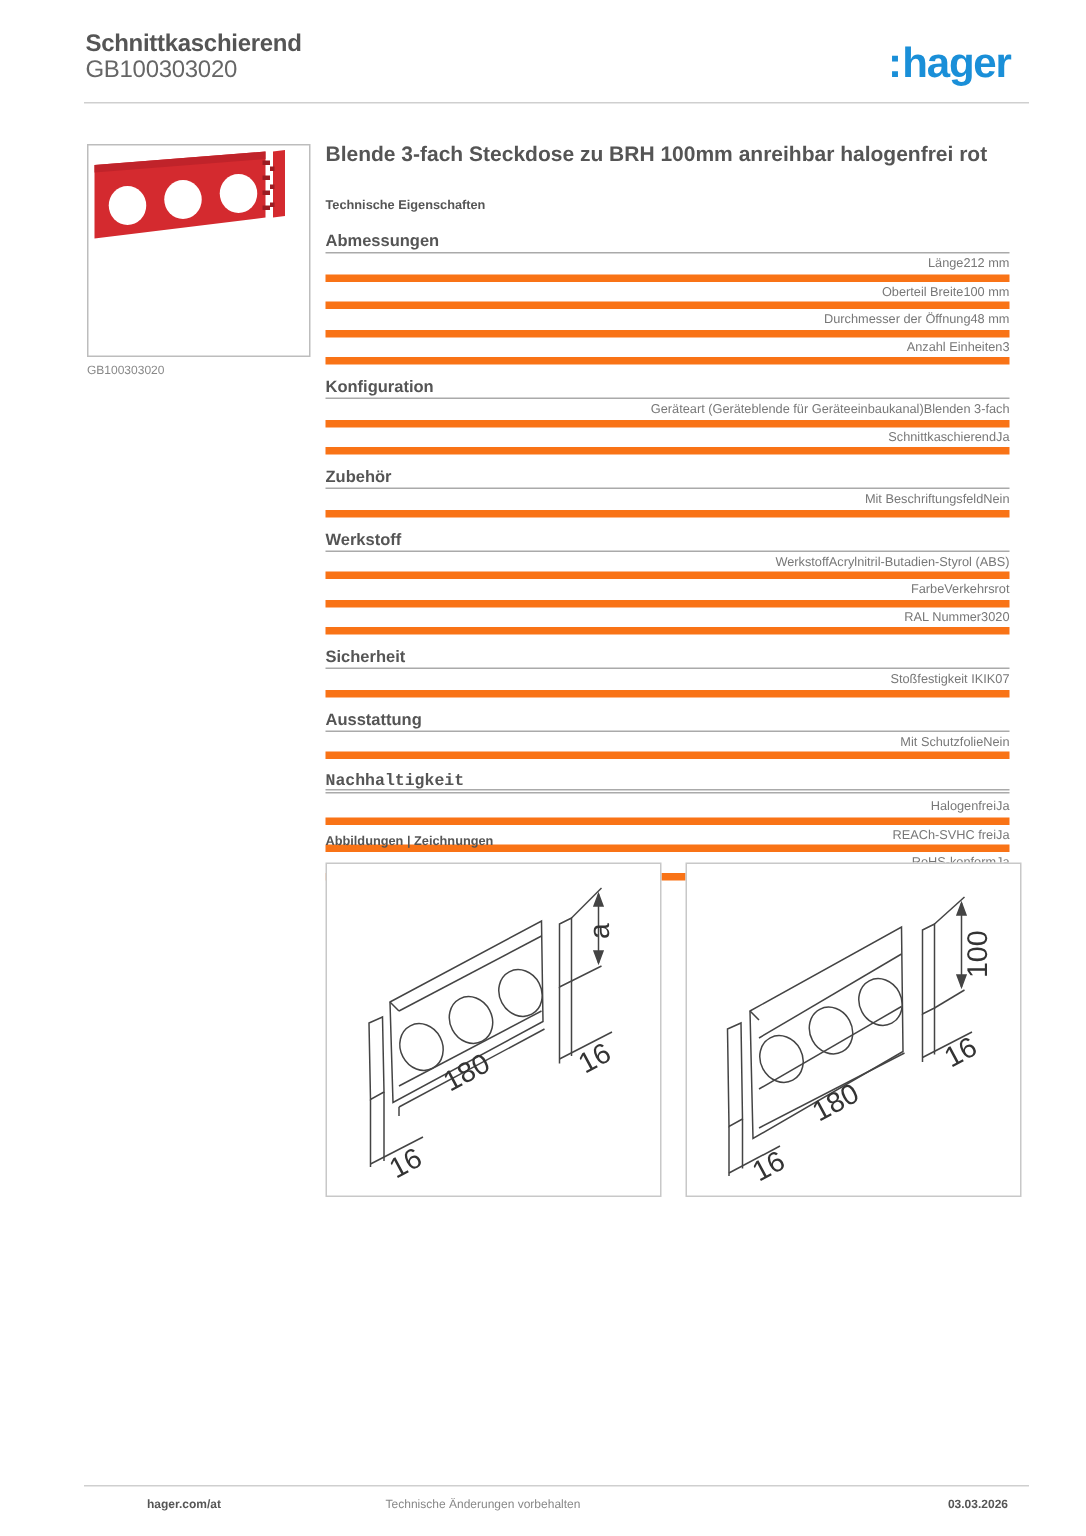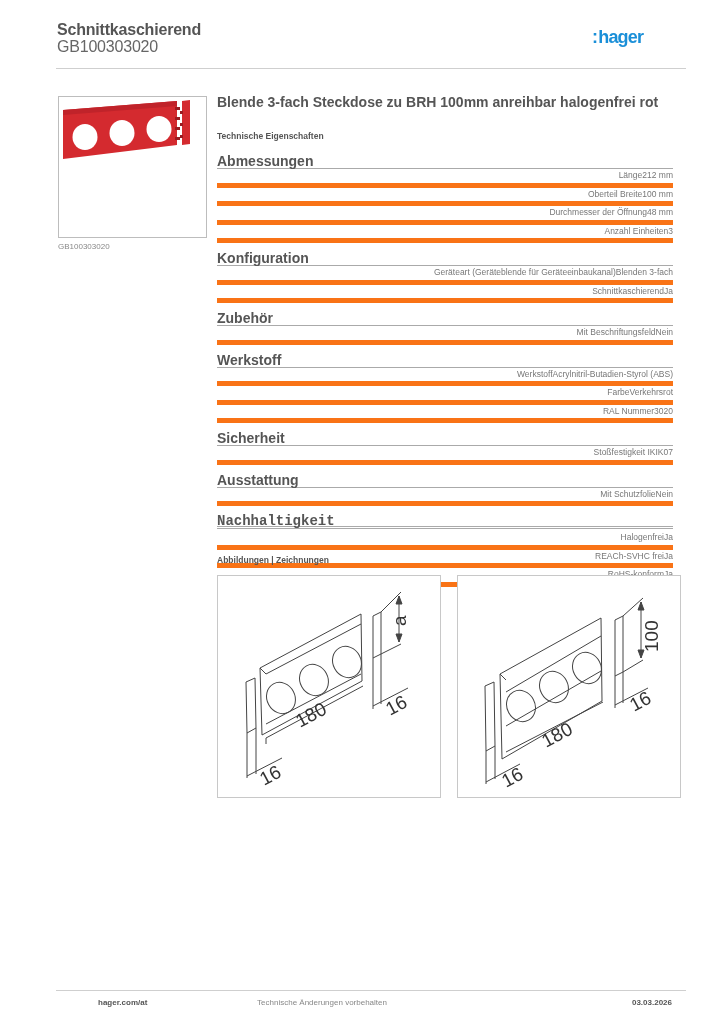--- a/index.html
+++ b/index.html
@@ -1,30 +1,30 @@
 <!DOCTYPE html>
 <html><head>
 <meta charset="utf-8">
 <style>
   html, body { margin: 0; padding: 0; background: #ffffff; }
   body { width: 724px; height: 1024px; position: relative; overflow: hidden;
          font-family: "Liberation Sans", sans-serif; color: #555; }
   .title { position: absolute; left: 57px; top: 21px; font-size: 16px; font-weight: bold; color: #555; letter-spacing: -0.2px; }
   .code { position: absolute; left: 57px; top: 38px; font-size: 16px; color: #666; letter-spacing: -0.2px; }
-  .logo { position: absolute; left: 592px; top: 28px; font-size: 18px; font-weight: bold; color: #1a8fd8; letter-spacing: -0.8px; line-height: 1; }
+  .logo { position: absolute; left: 592px; top: 28px; font-size: 28px; font-weight: bold; color: #1a8fd8; letter-spacing: -0.8px; line-height: 1; }
   .logo .colon { margin-right: 1px; }
   .hrule { position: absolute; left: 56px; width: 630px; height: 1px; background: #cfcfcf; }
   .imgbox { position: absolute; left: 58px; top: 96px; width: 149px; height: 142px; border: 1px solid #bdbdbd; box-sizing: border-box; background: #fff; }
   .imgcap { position: absolute; left: 58px; top: 242px; font-size: 8px; color: #888; }
   .right { position: absolute; left: 217px; top: 95px; width: 456px; }
   .pname { font-size: 14px; font-weight: bold; color: #555; height: 14px; line-height: 14px; }
   .techhead { font-size: 8.5px; font-weight: bold; color: #555; margin-top: 20px; height: 14px; line-height: 14px; }
   .section { margin-top: 9px; }
   .section:first-of-type { margin-top: 0; }
-  .sechead { font-size: 14px; font-weight: bold; color: #555; height: 13px; line-height: 13px; border-bottom: 1px solid #aaa; }
+  .sechead { font-size: 11px; font-weight: bold; color: #555; height: 13px; line-height: 13px; border-bottom: 1px solid #aaa; }
   .sechead.double { border-bottom: 3px double #aaa; height: 11px; font-family: Liberation Mono, monospace; }
   .row { display: flex; justify-content: flex-end; font-size: 8.5px; color: #777; height: 13.5px; line-height: 13.5px; border-bottom: 5px solid #f97316; }
   .row .val { text-align: right; }
   .draw-title { position: absolute; left: 217px; top: 555px; font-size: 8.5px; font-weight: bold; color: #555; text-align: center; }
   .drawbox { position: absolute; top: 575px; width: 224px; height: 223px; border: 1px solid #c8c8c8; box-sizing: border-box; background: #fff; }
   .footer-l { position: absolute; left: 57px; top: 998px; font-size: 8px; font-weight: bold; color: #555; padding-left: 41px; }
   .footer-c { position: absolute; left: 0; width: 644px; text-align: center; top: 998px; font-size: 8px; color: #888; }
   .footer-r { position: absolute; right: 52px; top: 998px; font-size: 8px; font-weight: bold; color: #555; padding-left: 48px; }
   svg text { font-family: "Liberation Sans", sans-serif; }
 </style>

